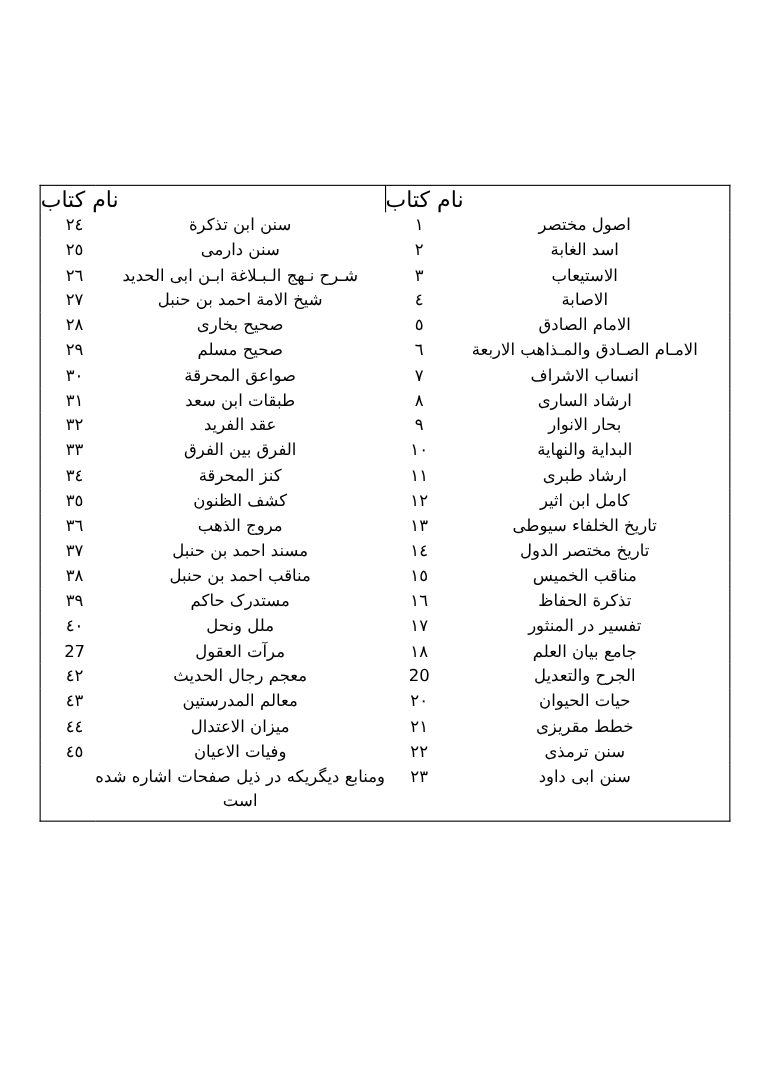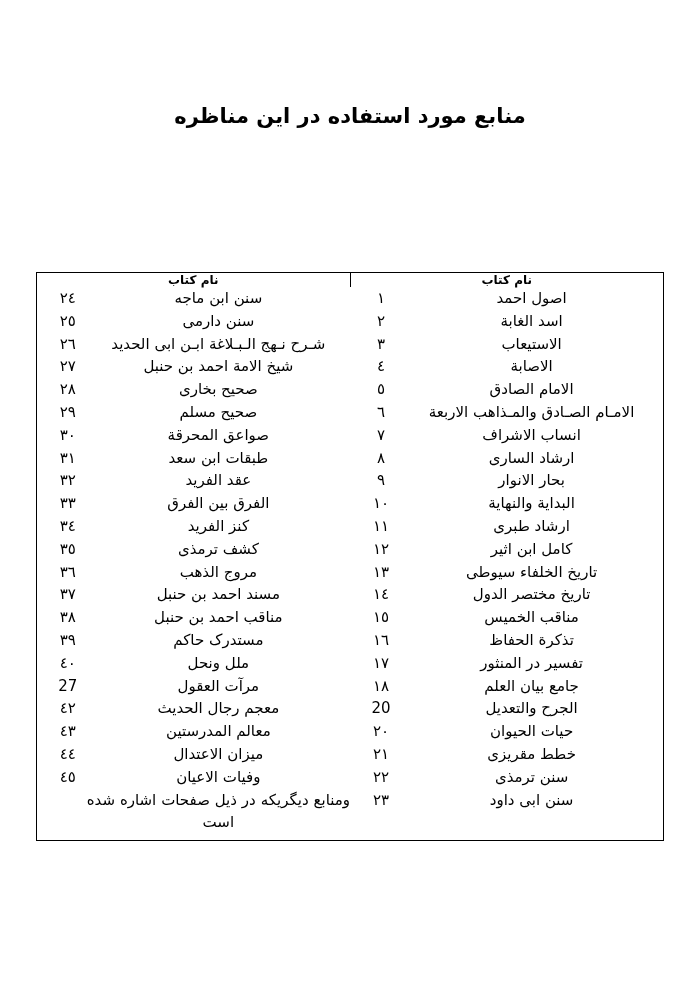--- a/index.html
+++ b/index.html
@@ -47,24 +47,24 @@
   }
   table.refs col.num { width: 8%; }
   table.refs col.name { width: 42%; }
 
   table.refs th, table.refs td {
     border: 0;
     padding: 0;
   }
   .head-row th {
     border-bottom: 1.5px solid #000;
-    font-weight: bold;
-    font-size: 12px;
+    font-weight: normal;
+    font-size: 20px;
     padding: 7px 0 8px 0;
-    text-align: center;
+    text-align: left;
   }
   .head-row th.head-right {
     border-left: 1.5px solid #000;
   }
   .cell {
     font-size: 15px;
     line-height: 1.52;
     padding: 2px 8px;
     vertical-align: top;
   }
@@ -86,41 +86,40 @@
   }
   .spacer-row td {
     height: 6px;
   }
 </style>
 </head>
 <body>
 
 <div class="page">
 
-  <h1 class="doc-title">منابع مورد استفاده در این مناظره</h1>
 
   <div class="table-wrap">
     <table class="refs">
       <colgroup>
         <col class="name">
           <col class="num">
           <col class="name">
           <col class="num">
       </colgroup>
       <thead>
         <tr class="head-row">
           <th colspan="2" class="head-right">نام كتاب</th>
           <th colspan="2">نام كتاب</th>
         </tr>
       </thead>
       <tbody id="refs-body">
           <tr>
-            <td class="cell name">اصول احمد</td>
+            <td class="cell name">اصول مختصر</td>
             <td class="cell num divider">١</td>
-            <td class="cell name">سنن ابن ماجه</td>
+            <td class="cell name">سنن ابن تذكرة</td>
             <td class="cell num">٢٤</td>
           </tr>
           <tr>
             <td class="cell name">اسد الغابة</td>
             <td class="cell num divider">٢</td>
             <td class="cell name">سنن دارمى</td>
             <td class="cell num">٢٥</td>
           </tr>
           <tr>
             <td class="cell name">الاستيعاب</td>
@@ -166,27 +165,27 @@
           </tr>
           <tr>
             <td class="cell name">البداية والنهاية</td>
             <td class="cell num divider">١٠</td>
             <td class="cell name">الفرق بين الفرق</td>
             <td class="cell num">٣٣</td>
           </tr>
           <tr>
             <td class="cell name">ارشاد طبرى</td>
             <td class="cell num divider">١١</td>
-            <td class="cell name">كنز الفريد</td>
+            <td class="cell name">كنز المحرقة</td>
             <td class="cell num">٣٤</td>
           </tr>
           <tr>
             <td class="cell name">كامل ابن اثير</td>
             <td class="cell num divider">١٢</td>
-            <td class="cell name">كشف ترمذى</td>
+            <td class="cell name">كشف الظنون</td>
             <td class="cell num">٣٥</td>
           </tr>
           <tr>
             <td class="cell name">تاريخ الخلفاء سيوطى</td>
             <td class="cell num divider">١٣</td>
             <td class="cell name">مروج الذهب</td>
             <td class="cell num">٣٦</td>
           </tr>
           <tr>
             <td class="cell name">تاريخ مختصر الدول</td>

